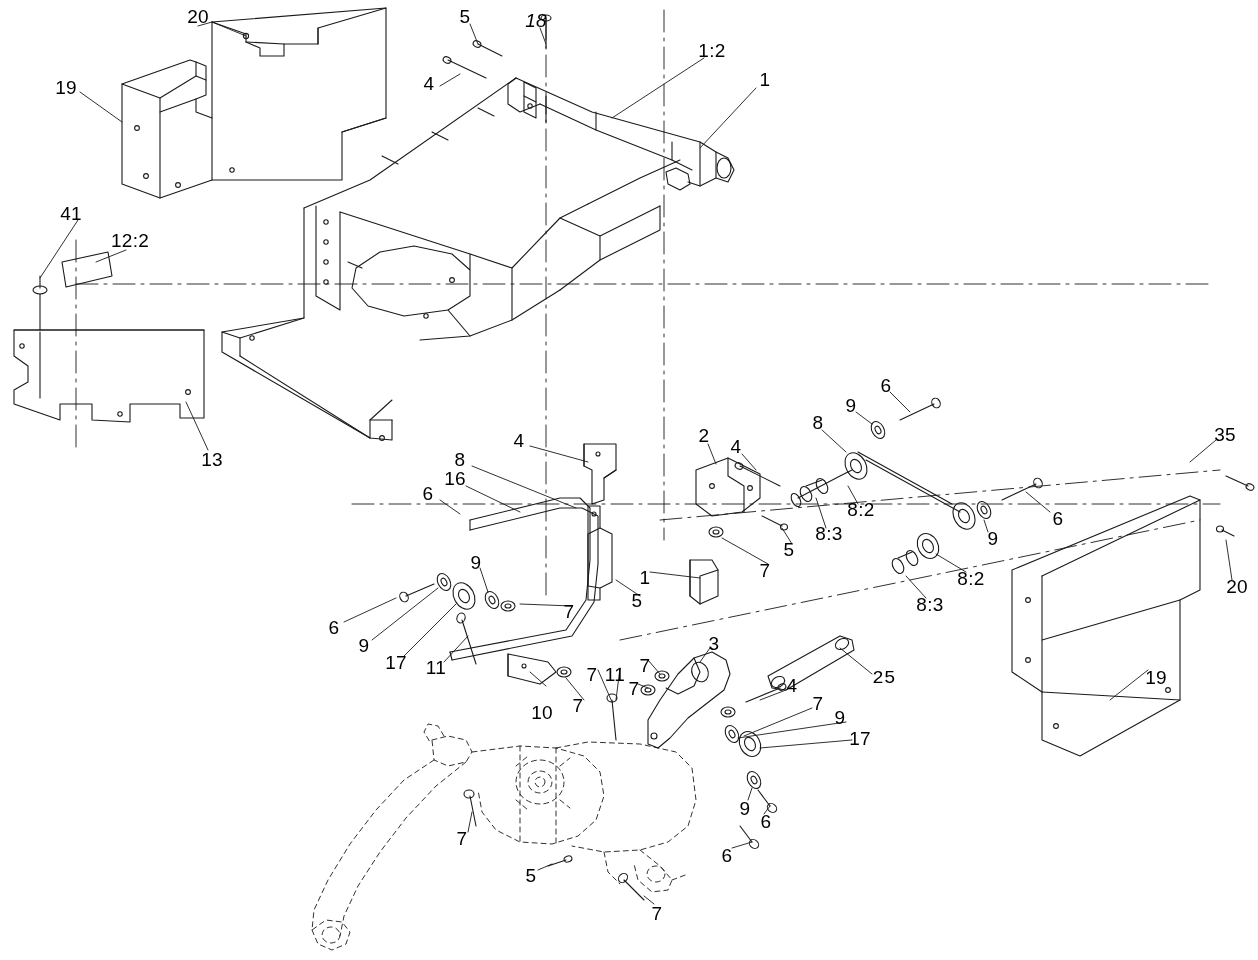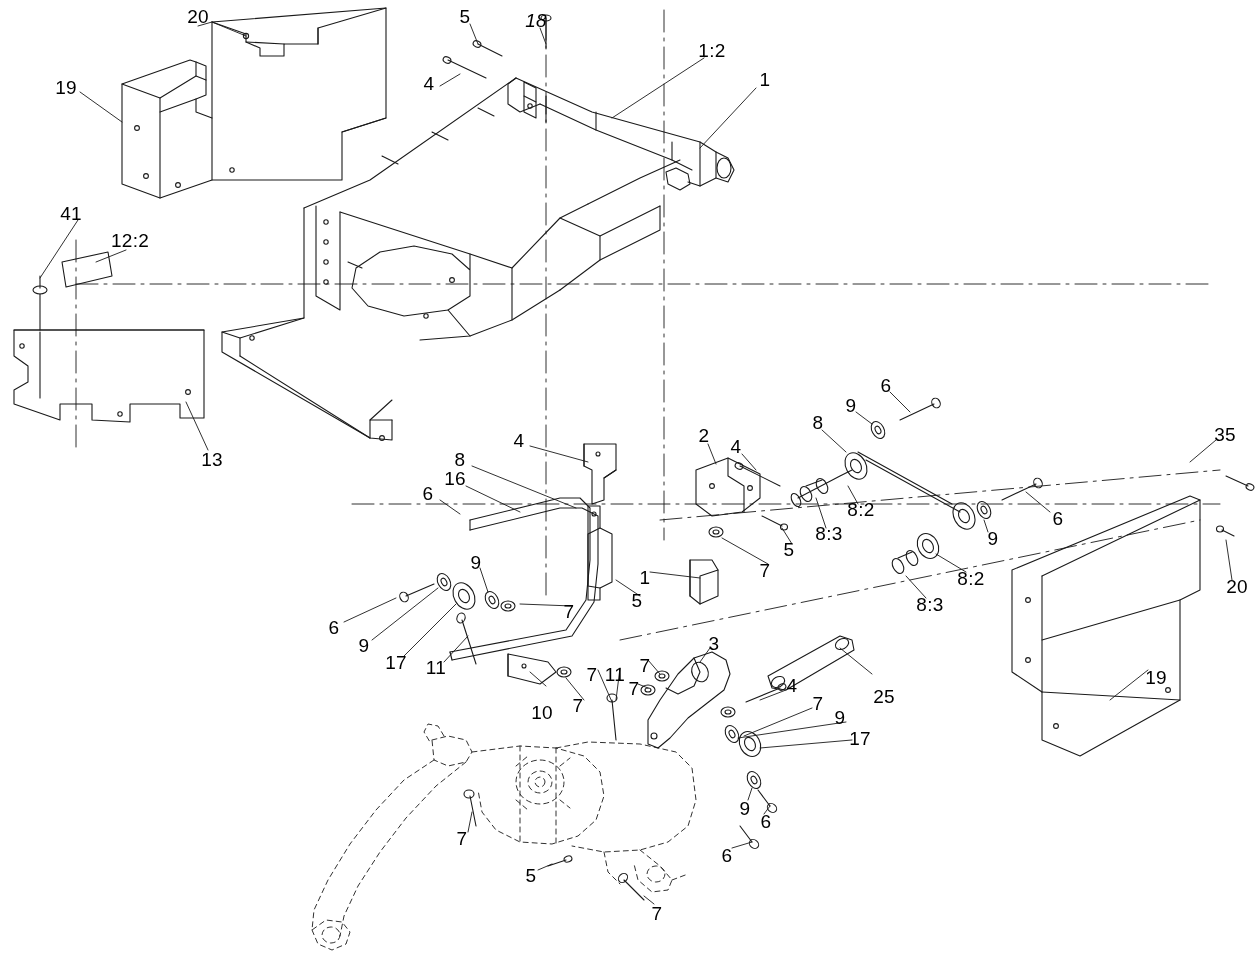--- a/index.html
+++ b/index.html
@@ -467,21 +467,21 @@
       <div class="callout" style="left: 971px; top: 578px;">8:2</div>
       <div class="callout" style="left: 569px; top: 611px;">7</div>
       <div class="callout" style="left: 334px; top: 627px;">6</div>
       <div class="callout" style="left: 930px; top: 604px;">8:3</div>
       <div class="callout" style="left: 364px; top: 645px;">9</div>
       <div class="callout" style="left: 396px; top: 662px;">17</div>
       <div class="callout" style="left: 436px; top: 667px;">11</div>
       <div class="callout" style="left: 1156px; top: 677px;">19</div>
       <div class="callout" style="left: 645px; top: 665px;">7</div>
       <div class="callout" style="left: 714px; top: 643px;">3</div>
-      <div class="callout" style="left: 884px; top: 696px;">25</div>
+      <div class="callout" style="left: 884px; top: 678px; font-family: Liberation Mono, monospace;">25</div>
       <div class="callout" style="left: 592px; top: 674px;">7</div>
       <div class="callout" style="left: 634px; top: 688px;">7</div>
       <div class="callout" style="left: 615px; top: 674px;">11</div>
       <div class="callout" style="left: 542px; top: 693px; margin-top: 19px;">10</div>
       <div class="callout" style="left: 792px; top: 685px;">4</div>
       <div class="callout" style="left: 578px; top: 705px;">7</div>
       <div class="callout" style="left: 818px; top: 703px;">7</div>
       <div class="callout" style="left: 840px; top: 717px;">9</div>
       <div class="callout" style="left: 860px; top: 738px;">17</div>
       <div class="callout" style="left: 745px; top: 808px;">9</div>

